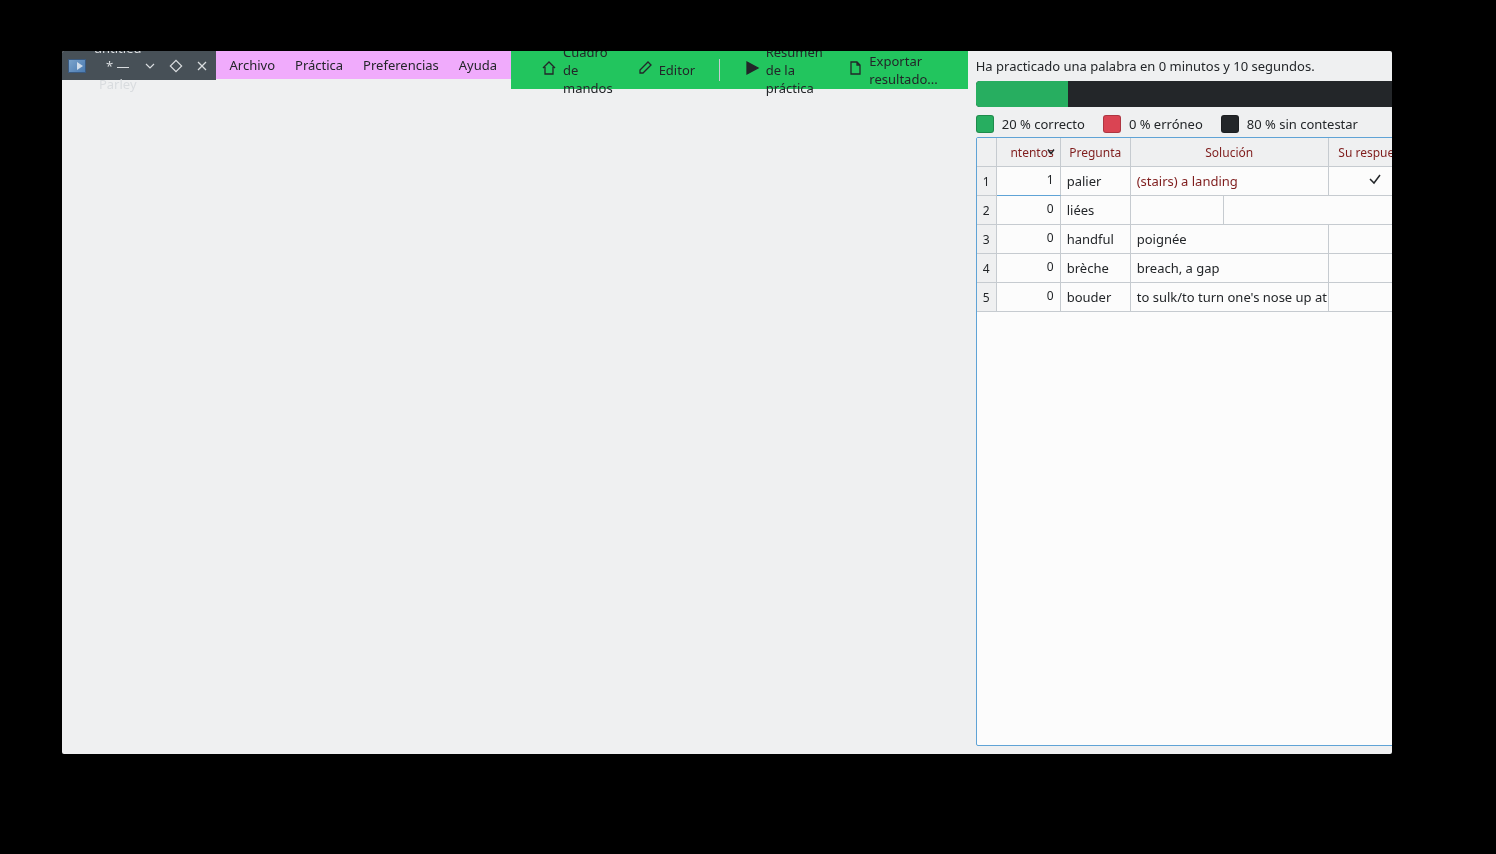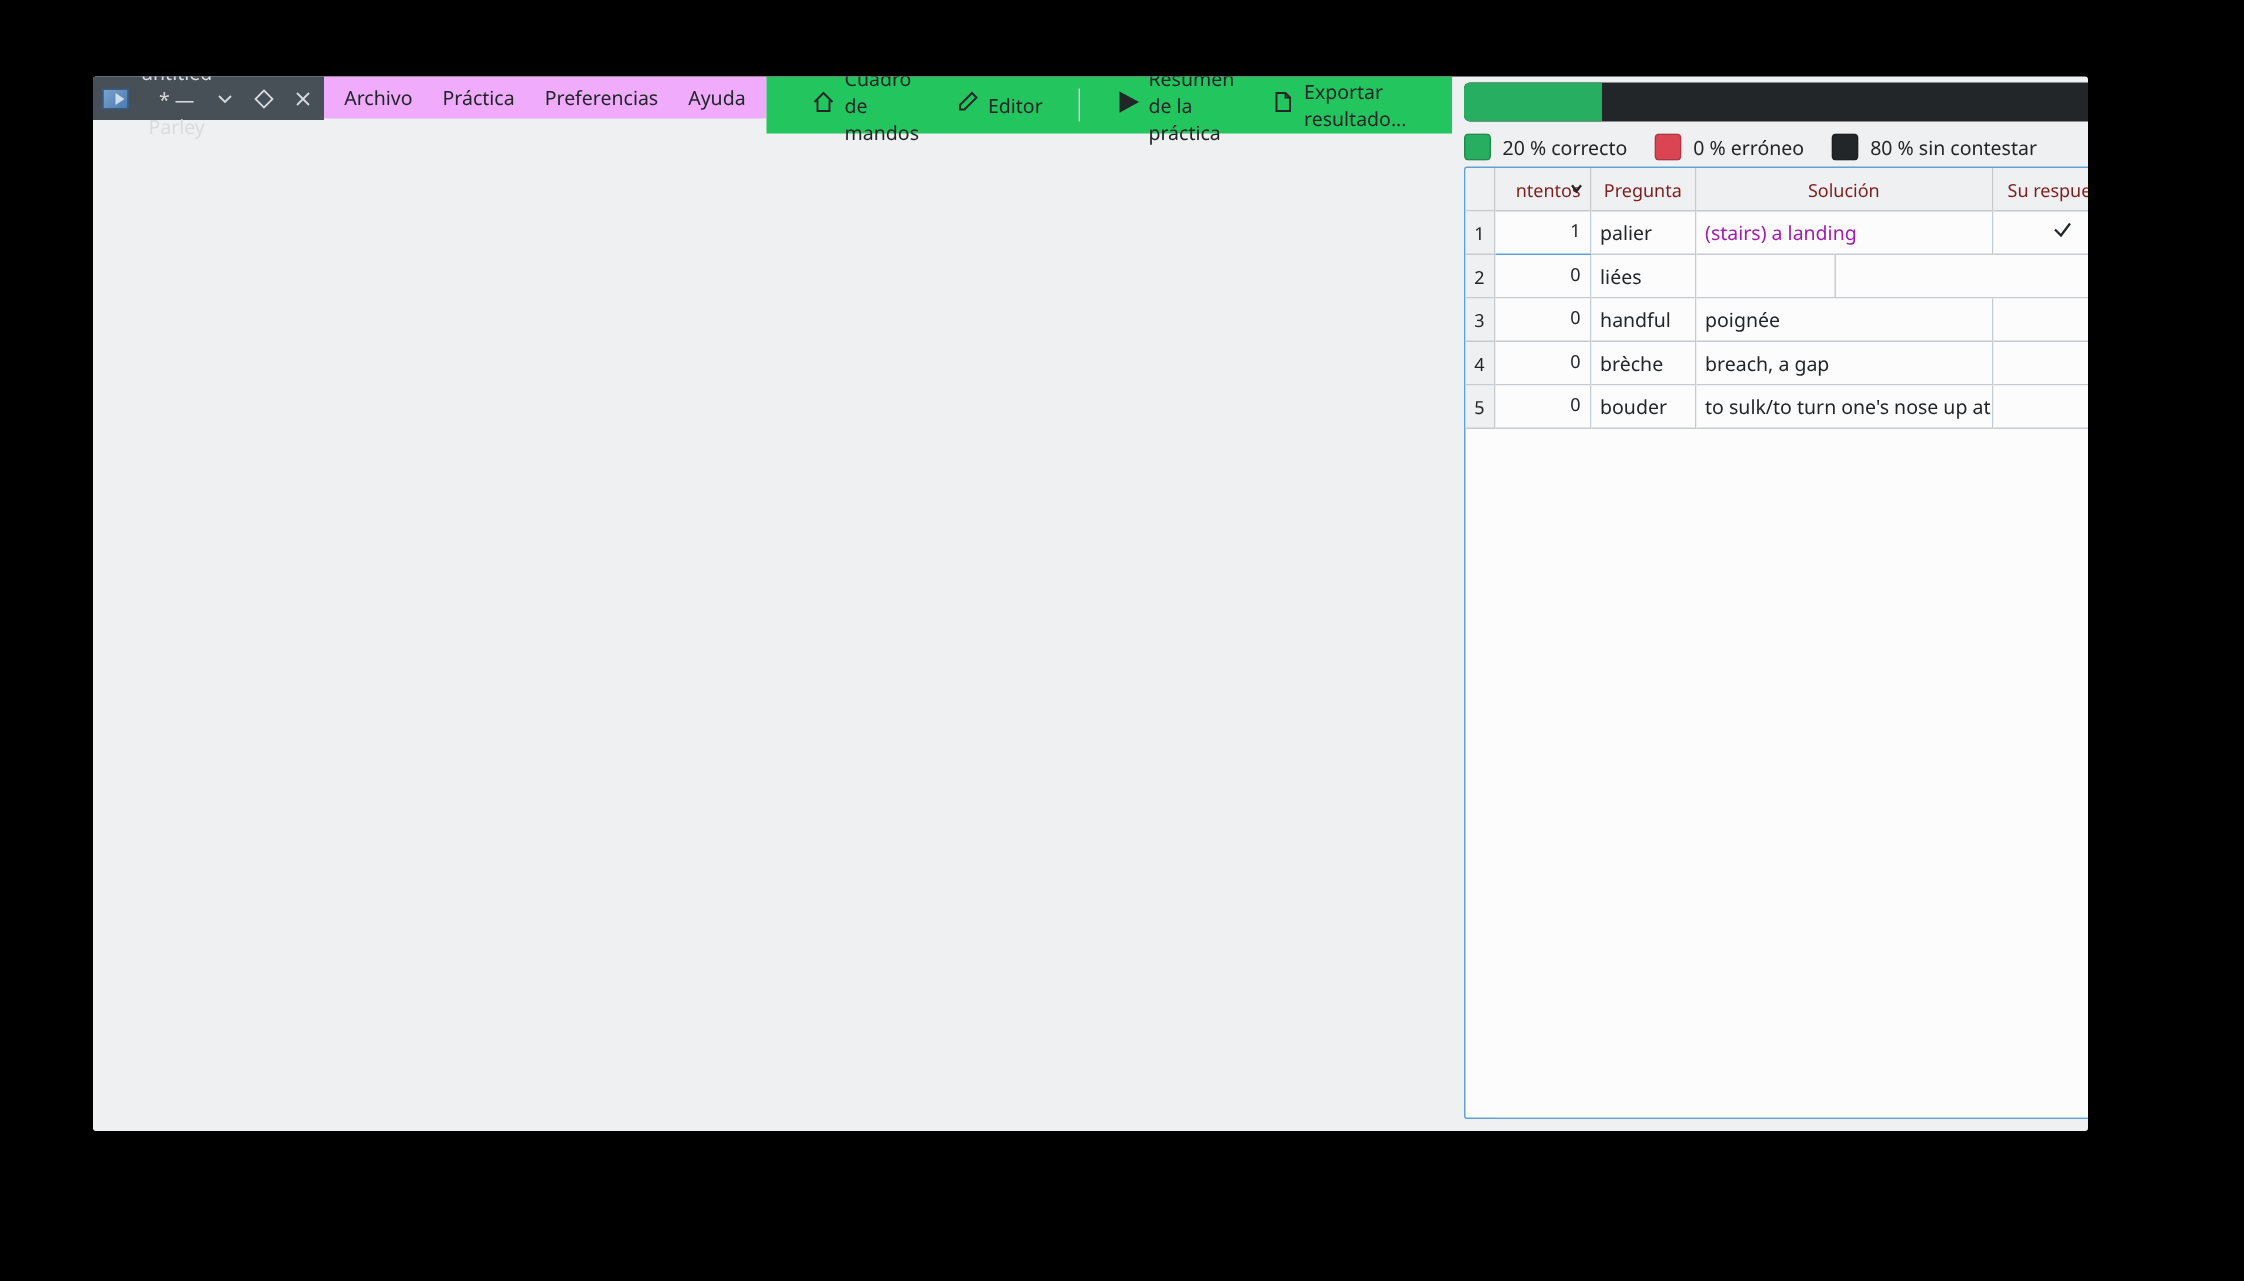--- a/index.html
+++ b/index.html
@@ -204,21 +204,21 @@
   .c-rest { flex: 1; border-right: none; }
   .row.header .c-attempts { justify-content: flex-end; align-items:center; padding-top:0;}
   .row.header .c-attempts .hdr-text { overflow: hidden; text-overflow: clip; }
   .sort-ind {
     position: absolute;
     right: 4px;
     top: 50%;
     transform: translateY(-50%);
   }
   .sort-ind svg { width:10px; height:10px; stroke:#232629; fill:none; stroke-width:1.5;}
-  .solution-correct { color: #a21caf; }
+  .solution-correct { color: #7f1d1d; }
   .checkmark svg { width: 14px; height: 14px; stroke: #232629; fill: none; stroke-width: 1.5; }
   .grid .filler { flex:1; background:#fcfcfc; }
 </style>
 </head>
 <body>
 
 <div class="window">
 
   <div class="titlebar">
     <div class="app-icon"></div>
@@ -280,20 +280,21 @@
       <span>
         <svg viewBox="0 0 16 16">
             <path d="M4 2 H10 L13 5 V14 H4 Z M10 2 V5 H13"></path>
           </svg>
       </span>
       <span>Exportar resultado...</span>
     </div>
   </div>
 
   <div class="content">
+    <div class="status-text">Ha practicado una palabra en 0 minutos y 10 segundos.</div>
 
     <div class="progress">
       <div class="correct"></div>
     </div>
 
     <div class="legend">
       <div class="swatch green"></div>
       <span class="lbl">20 % correcto</span>
       <div class="swatch red"></div>
       <span class="lbl">0 % erróneo</span>

